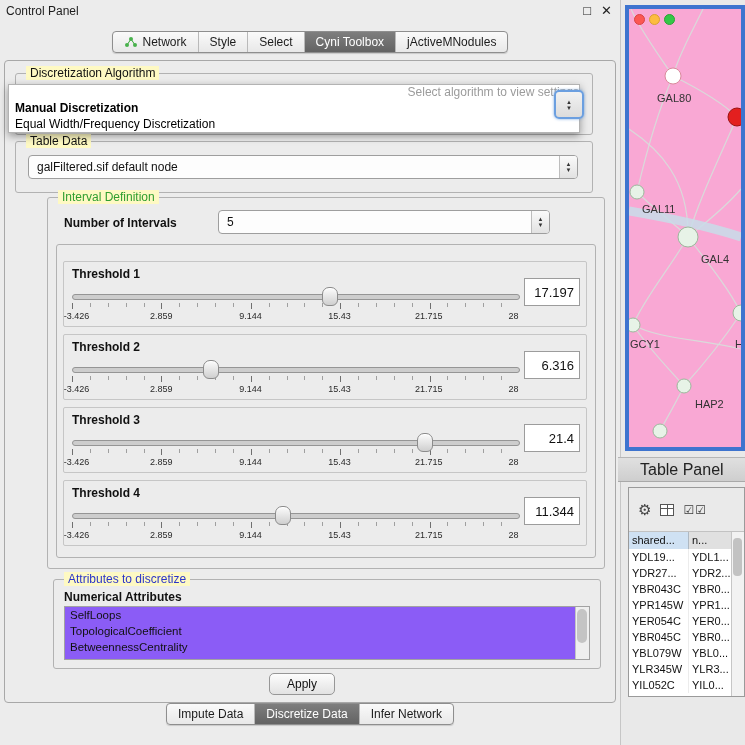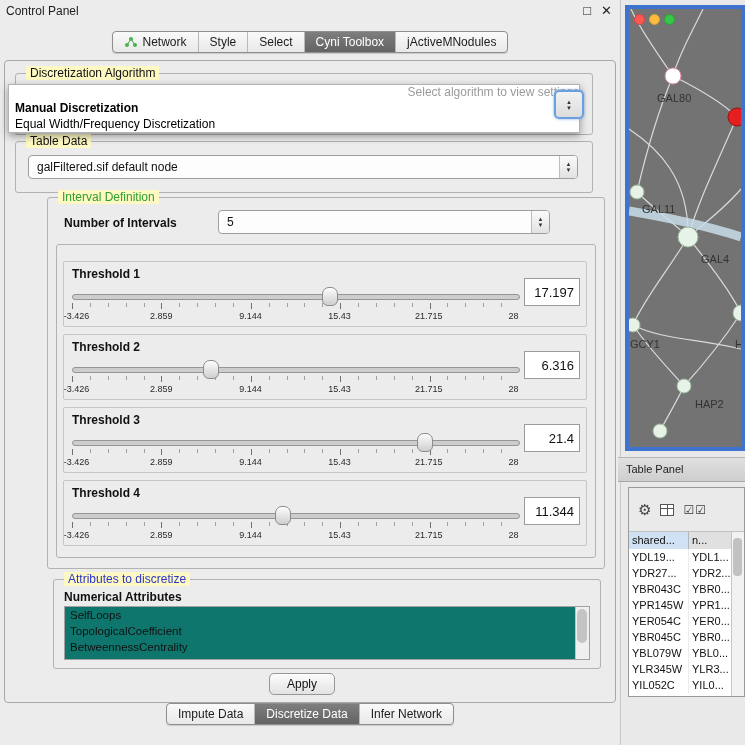--- a/index.html
+++ b/index.html
@@ -52,40 +52,40 @@
   .track{position:absolute;left:0;top:8px;width:446px;height:4px;background:#cdcdcd;border:1px solid #959595;border-radius:3px;}
   .thumb{position:absolute;top:1px;width:14px;height:17px;background:linear-gradient(#fcfcfc,#cfcfcf);border:1px solid #8b8b8b;border-radius:7px 7px 6px 6px;box-shadow:inset 0 1px 0 #fff;}
   .ticks-major{position:absolute;left:0;right:-1px;top:17px;height:6px;background:repeating-linear-gradient(90deg,#707070 0 1px,transparent 1px 20%);}
   .ticks-minor{position:absolute;left:0;right:-1px;top:17px;height:4px;background:repeating-linear-gradient(90deg,#9f9f9f 0 1px,transparent 1px 4%);}
   .scale{position:absolute;left:0;top:25px;width:446px;height:12px;font-size:9px;color:#2a2a2a;}
   .scale span{position:absolute;transform:translateX(-50%);white-space:nowrap;}
   .scale .p0{left:1%;}.scale .p1{left:20%;}.scale .p2{left:40%;}.scale .p3{left:60%;}.scale .p4{left:80%;}.scale .p5{left:99%;}
   .thr-value{position:absolute;right:6px;top:16px;width:56px;height:28px;background:#fff;border:1px solid #9c9c9c;font-size:13px;line-height:28px;text-align:right;padding-right:5px;box-sizing:border-box;}
 
   
-  .listbox{position:absolute;left:10px;top:26px;width:524px;height:52px;background:#0f766e;border:1px solid #a2a2a2;overflow:hidden;}
+  .listbox{position:absolute;left:10px;top:26px;width:524px;height:52px;background:#8b5cf6;border:1px solid #a2a2a2;overflow:hidden;}
   .listbox .li{font-size:11.5px;line-height:16px;padding-left:5px;white-space:nowrap;}
   .vscroll{position:absolute;right:0;top:0;bottom:0;width:13px;background:#efefef;border-left:1px solid #c4c4c4;}
   .vscroll .vthumb{position:absolute;left:1px;top:2px;width:10px;height:34px;background:#c4c4c4;border-radius:5px;}
 
   .apply-btn{position:absolute;left:264px;top:612px;width:66px;height:22px;background:linear-gradient(#fdfdfd,#e2e2e2);border:1px solid #979797;border-radius:5px;font-size:12px;text-align:center;line-height:20px;box-sizing:border-box;cursor:default;}
 
   
-  .network-window{position:absolute;left:625px;top:5px;width:120px;height:446px;border:4px solid #3e74cf;background:#737373;box-sizing:border-box;overflow:hidden;}
+  .network-window{position:absolute;left:625px;top:5px;width:120px;height:446px;border:4px solid #3e74cf;background:#f9a8d4;box-sizing:border-box;overflow:hidden;}
   .traffic{position:absolute;left:5px;top:5px;display:flex;gap:4px;z-index:5;}
   .light{width:11px;height:11px;border-radius:50%;box-sizing:border-box;}
   .light.red{background:#fc5753;border:1px solid #d84442;}
   .light.yellow{background:#fdbc40;border:1px solid #d9a133;}
   .light.green{background:#34c748;border:1px solid #2aa334;}
   .netsvg{position:absolute;left:0;top:0;}
   .netsvg .gn{fill:#e7f3e7;stroke:#9cb89c;}
   .netsvg text{font-size:11px;fill:#333;font-family:"Liberation Sans",sans-serif;}
 
   .tp-header{position:absolute;left:618px;top:457px;width:127px;height:25px;background:linear-gradient(#e0e0e0,#cecece);border-top:1px solid #b6b6b6;border-bottom:1px solid #a9a9a9;box-sizing:border-box;}
-  .tp-header .tp-ttl{font-size:11px;line-height:23px;padding-left:8px;color:#222;}
+  .tp-header .tp-ttl{font-size:16px;line-height:23px;padding-left:22px;color:#222;}
 
   .table-area{position:absolute;left:628px;top:487px;width:117px;height:210px;background:#fff;border:1px solid #9a9a9a;box-sizing:border-box;overflow:hidden;}
   .tbl-toolbar{position:absolute;left:0;top:0;width:100%;height:44px;background:#eaeaea;border-bottom:1px solid #c2c2c2;display:flex;align-items:center;gap:9px;padding-left:9px;box-sizing:border-box;}
   .tbl-toolbar .gear{font-size:15px;color:#444;}
   .tbl-toolbar .chk{font-size:12px;color:#3a3a3a;letter-spacing:1px;}
   .col-ico{width:14px;height:12px;border:1px solid #555;box-sizing:border-box;position:relative;background:#fff;}
   .col-ico:before{content:"";position:absolute;left:6px;top:0;bottom:0;width:1px;background:#555;}
   .col-ico:after{content:"";position:absolute;left:0;right:0;top:3px;height:1px;background:#555;}
   .tbl-head{position:absolute;left:0;top:44px;width:103px;height:17px;display:flex;font-size:11px;justify-content:space-between;}
   .tbl-head .hc1{width:60px;background:#cfe1f3;border-right:1px solid #aeb8c2;padding-left:3px;line-height:17px;overflow:hidden;box-sizing:border-box;}

